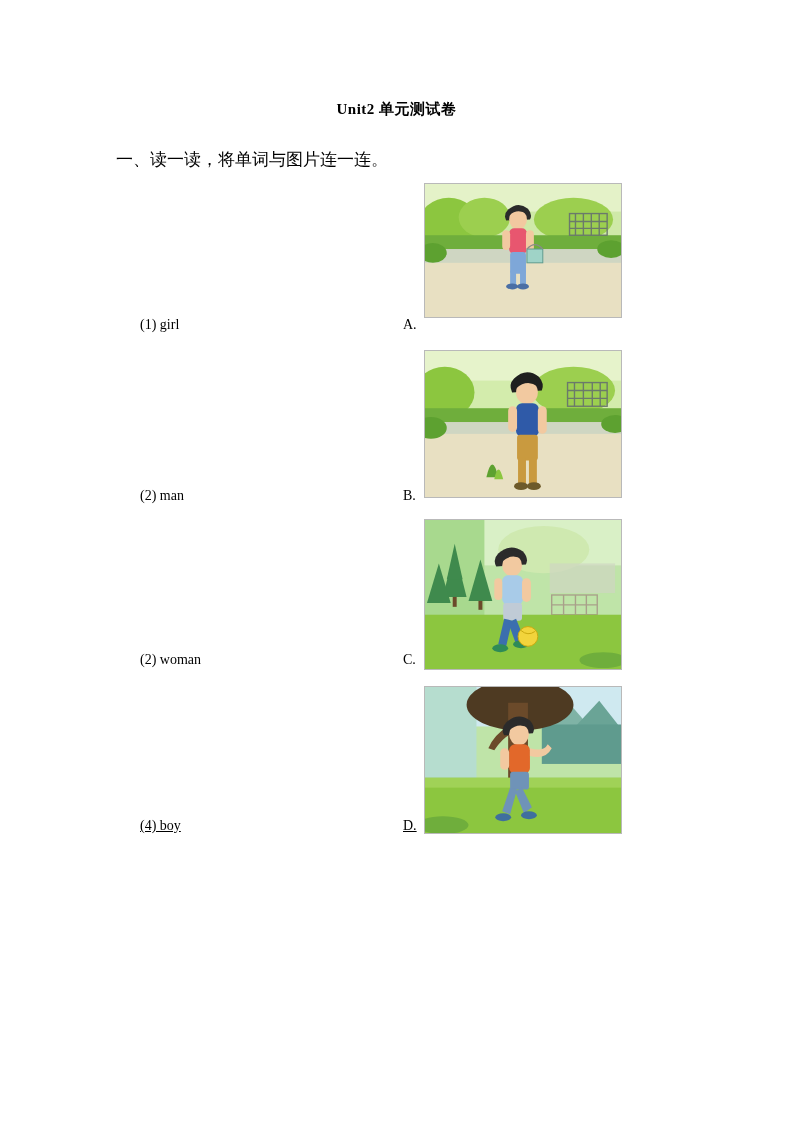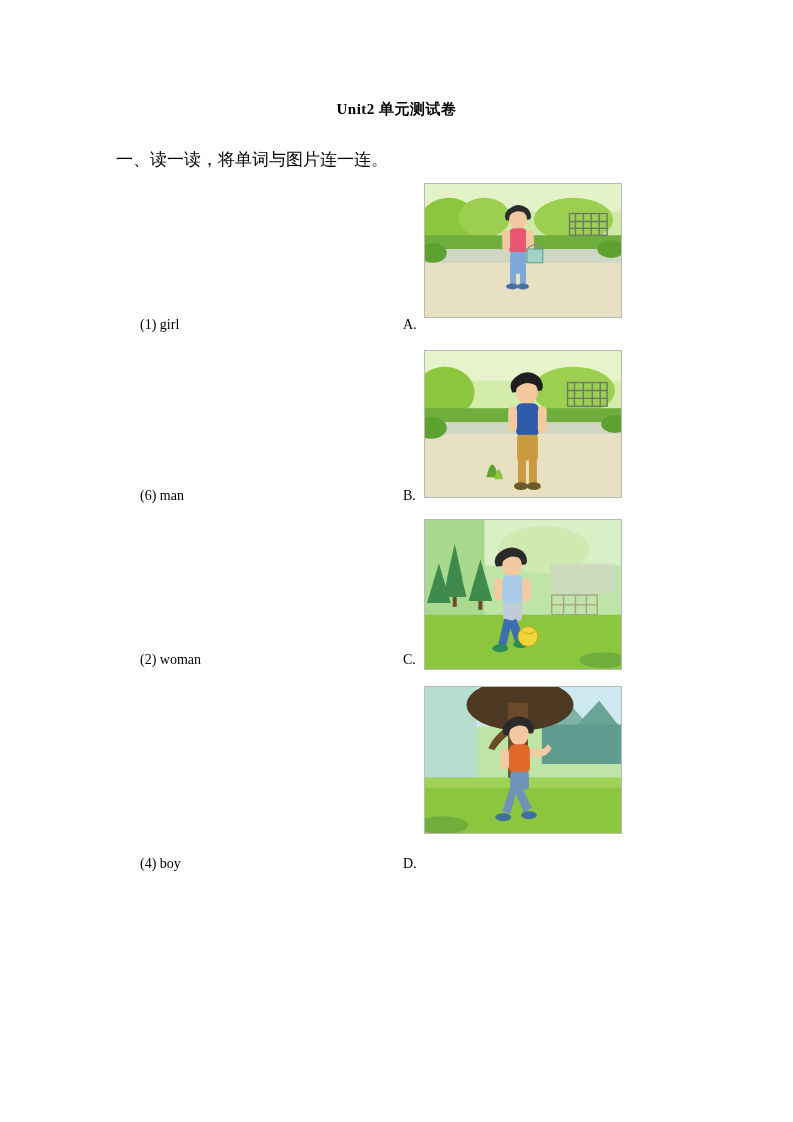--- a/index.html
+++ b/index.html
@@ -49,21 +49,21 @@
   }
   .opt-letter {
     position: absolute;
     left: 403px;
     font-size: 14px;
   }
   
   .row1 { top: 317px; }
   .row2 { top: 488px; }
   .row3 { top: 652px; }
-  .row4 { top: 856px; }
+  .row4 { top: 818px; text-decoration: underline; }
 
   .pic {
     position: absolute;
     left: 424px;
     width: 198px;
     height: 135px;
     border: 1px solid #b9b9b9;
     overflow: hidden;
     box-sizing: border-box;
   }
@@ -158,21 +158,21 @@
         <rect x="93" y="85" width="21" height="26" rx="3" fill="#c99a3f"></rect>
         <rect x="94" y="108" width="8" height="26" fill="#c99a3f"></rect>
         <rect x="105" y="108" width="8" height="26" fill="#c99a3f"></rect>
         <ellipse cx="97" cy="137" rx="7" ry="4" fill="#6d5a2a"></ellipse>
         <ellipse cx="110" cy="137" rx="7" ry="4" fill="#6d5a2a"></ellipse>
       </g>
       <path d="M62 128 q6 -26 12 0z" fill="#5da130"></path>
       <path d="M70 130 q4 -20 9 0z" fill="#8cc63f"></path>
     </svg>
   </div>
-  <div class="word-item row2">(6) man</div>
+  <div class="word-item row2">(2) man</div>
   <div class="opt-letter row2">B.</div>
 
   <div class="pic" id="pic-c">
     <svg viewBox="0 0 198 151" preserveAspectRatio="none">
       <rect x="0" y="0" width="198" height="151" fill="#bfe4a8"></rect>
       <rect x="0" y="0" width="198" height="46" fill="#d9f0c6"></rect>
       <rect x="0" y="0" width="60" height="151" fill="#a8d98e"></rect>
       <ellipse cx="120" cy="30" rx="46" ry="24" fill="#cfe9b0"></ellipse>
 
       <g fill="#3f8a4d">

